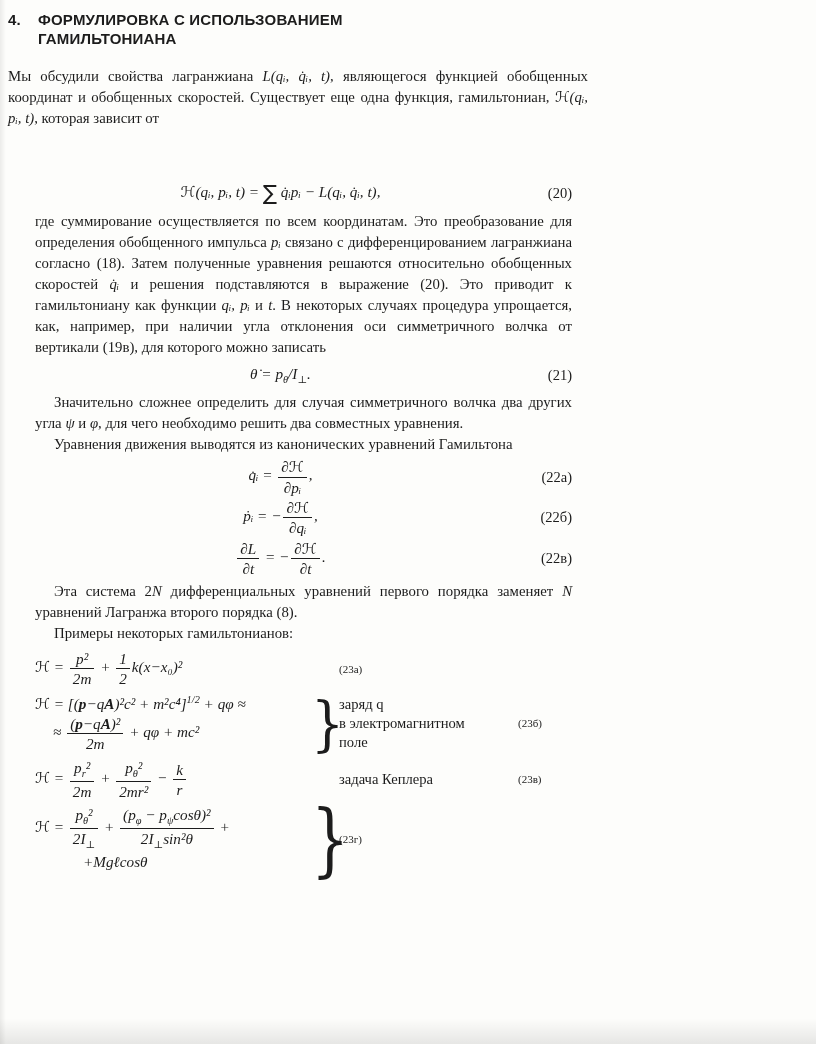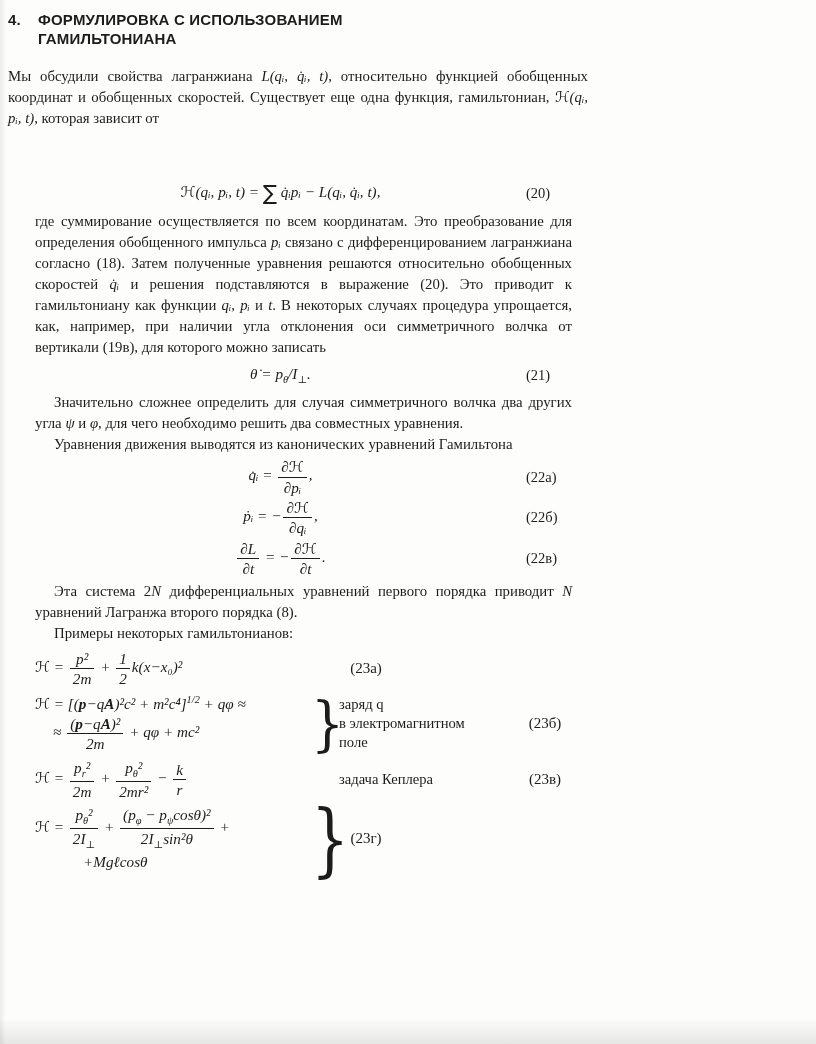--- a/index.html
+++ b/index.html
@@ -26,54 +26,54 @@
   .it{font-style:italic;}
   .up{font-style:normal;}
   .bf{font-weight:bold;}
   .math{font-style:italic;}
   .sum{font-style:normal;font-size:21px;line-height:1;vertical-align:-3px;
     font-family:"DejaVu Sans","DejaVu Serif",sans-serif;}
 
   .eqrow{display:flex;align-items:center;margin:7px 0;}
   .eqrow.tight{margin:3px 0;}
   .eqc{flex:1;text-align:center;font-size:15.2px;}
-  .eqno{width:46px;font-size:14.5px;font-style:normal;}
+  .eqno{width:46px;text-align:right;font-size:14.5px;font-style:normal;}
 
   .frac{display:inline-block;vertical-align:middle;text-align:center;margin:0 2px;line-height:1.15;}
   .frac .num{display:block;padding:0 3px 1px;border-bottom:1px solid #1c1c1c;}
   .frac .den{display:block;padding:1px 3px 0;}
   sub{font-size:68%;}
   sup{font-size:68%;}
 
   .examples{margin-top:4px;}
   .exrow{display:flex;align-items:center;margin:6px 0;}
   .exeq{width:276px;font-size:15.2px;text-align:left;}
   .exeq .line2b{padding-left:18px;margin-top:2px;}
   .exeq .line2g{padding-left:48px;margin-top:2px;}
   .exbrace{width:28px;display:flex;align-items:center;}
   .exbrace .br{font-size:52px;line-height:1;transform:scaleY(1.15);
     font-family:"DejaVu Serif",serif;font-style:normal;}
   .exrow.tall .exbrace .br{font-size:60px;transform:scaleY(1.35);}
   .exlabel{flex:1;font-size:14.6px;line-height:19px;font-style:normal;}
-  .exno{width:54px;text-align:center;font-size:15px;font-style:normal;}
+  .exno{width:54px;text-align:left;font-size:11px;font-style:normal;}
 </style>
 </head>
 <body>
 
 <div class="page">
 
   <div class="top">
     <div class="heading">
       <span class="hnum">4.</span>
       <span class="htext">
         <span>ФОРМУЛИРОВКА С ИСПОЛЬЗОВАНИЕМ</span><br>
         <span>ГАМИЛЬТОНИАНА</span>
       </span>
     </div>
-    <p class="para"><span>Мы обсудили свойства лагранжиана </span><span class="it">L(qᵢ, q̇ᵢ, t)</span><span>, относительно функцией обобщенных координат и обобщенных скоростей. Существует еще одна функция, гамильтониан, </span><span class="it">ℋ(qᵢ, pᵢ, t)</span><span>, которая зависит от</span></p>
+    <p class="para"><span>Мы обсудили свойства лагранжиана </span><span class="it">L(qᵢ, q̇ᵢ, t)</span><span>, являющегося функцией обобщенных координат и обобщенных скоростей. Существует еще одна функция, гамильтониан, </span><span class="it">ℋ(qᵢ, pᵢ, t)</span><span>, которая зависит от</span></p>
   </div>
 
   <div class="main">
 
 
     <div class="eqrow">
       <div class="eqc math"><span>ℋ(qᵢ, pᵢ, t) = </span><span class="sum">∑</span><span> q̇ᵢpᵢ − L(qᵢ, q̇ᵢ, t),</span></div>
       <div class="eqno">(20)</div>
     </div>
 
@@ -101,21 +101,21 @@
       <div class="eqno">(22б)</div>
     </div>
 
     <div class="eqrow tight">
       <div class="eqc math">
         <span class="frac"><span class="num">∂L</span><span class="den">∂t</span></span><span> = −</span><span class="frac"><span class="num">∂ℋ</span><span class="den">∂t</span></span><span>.</span>
       </div>
       <div class="eqno">(22в)</div>
     </div>
 
-    <p class="para ind"><span>Эта система 2</span><span class="it">N</span><span> дифференциальных уравнений первого порядка приводит </span><span class="it">N</span><span> уравнений Лагранжа второго порядка (8).</span></p>
+    <p class="para ind"><span>Эта система 2</span><span class="it">N</span><span> дифференциальных уравнений первого порядка заменяет </span><span class="it">N</span><span> уравнений Лагранжа второго порядка (8).</span></p>
     <p class="para ind"><span>Примеры некоторых гамильтонианов:</span></p>
 
     <div class="examples">
 
       <div class="exrow">
         <div class="exeq math">
           <span>ℋ = </span><span class="frac"><span class="num">p²</span><span class="den">2m</span></span><span> + </span><span class="frac"><span class="num">1</span><span class="den">2</span></span><span>k(x−x₀)²</span>
         </div>
         <div class="exbrace"></div>
         <div class="exno">(23а)</div>

